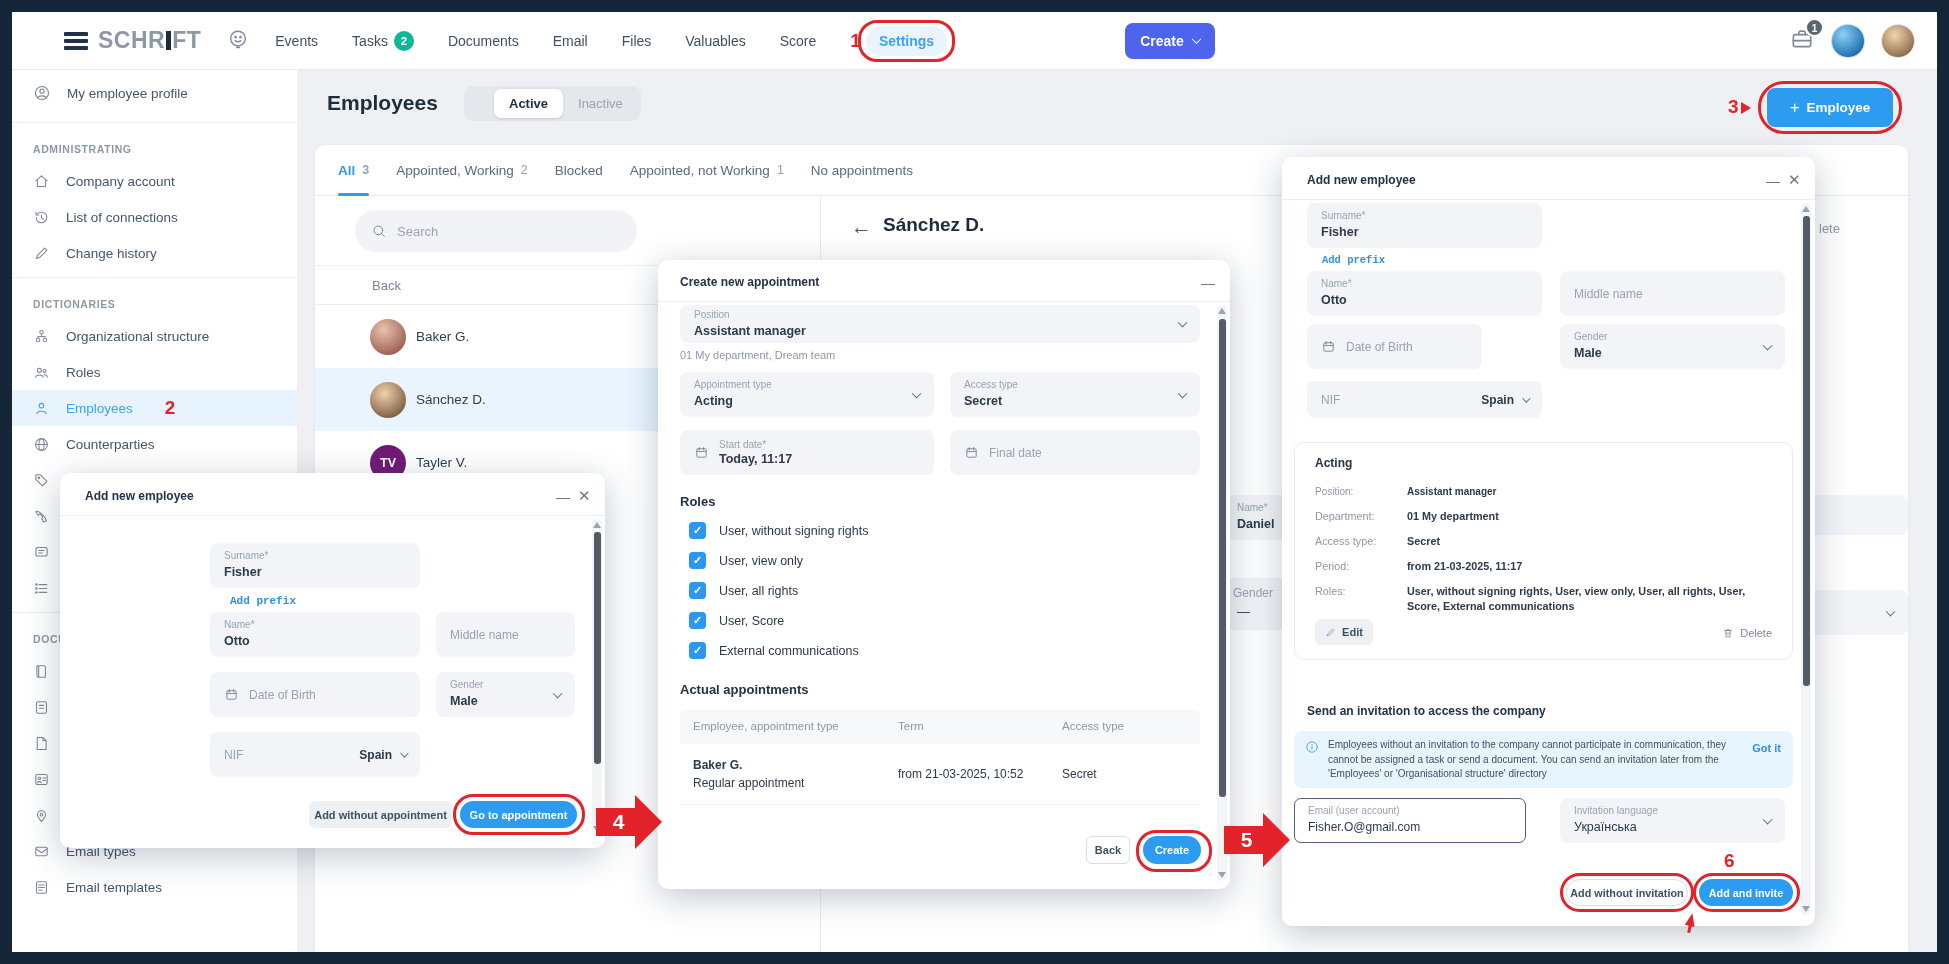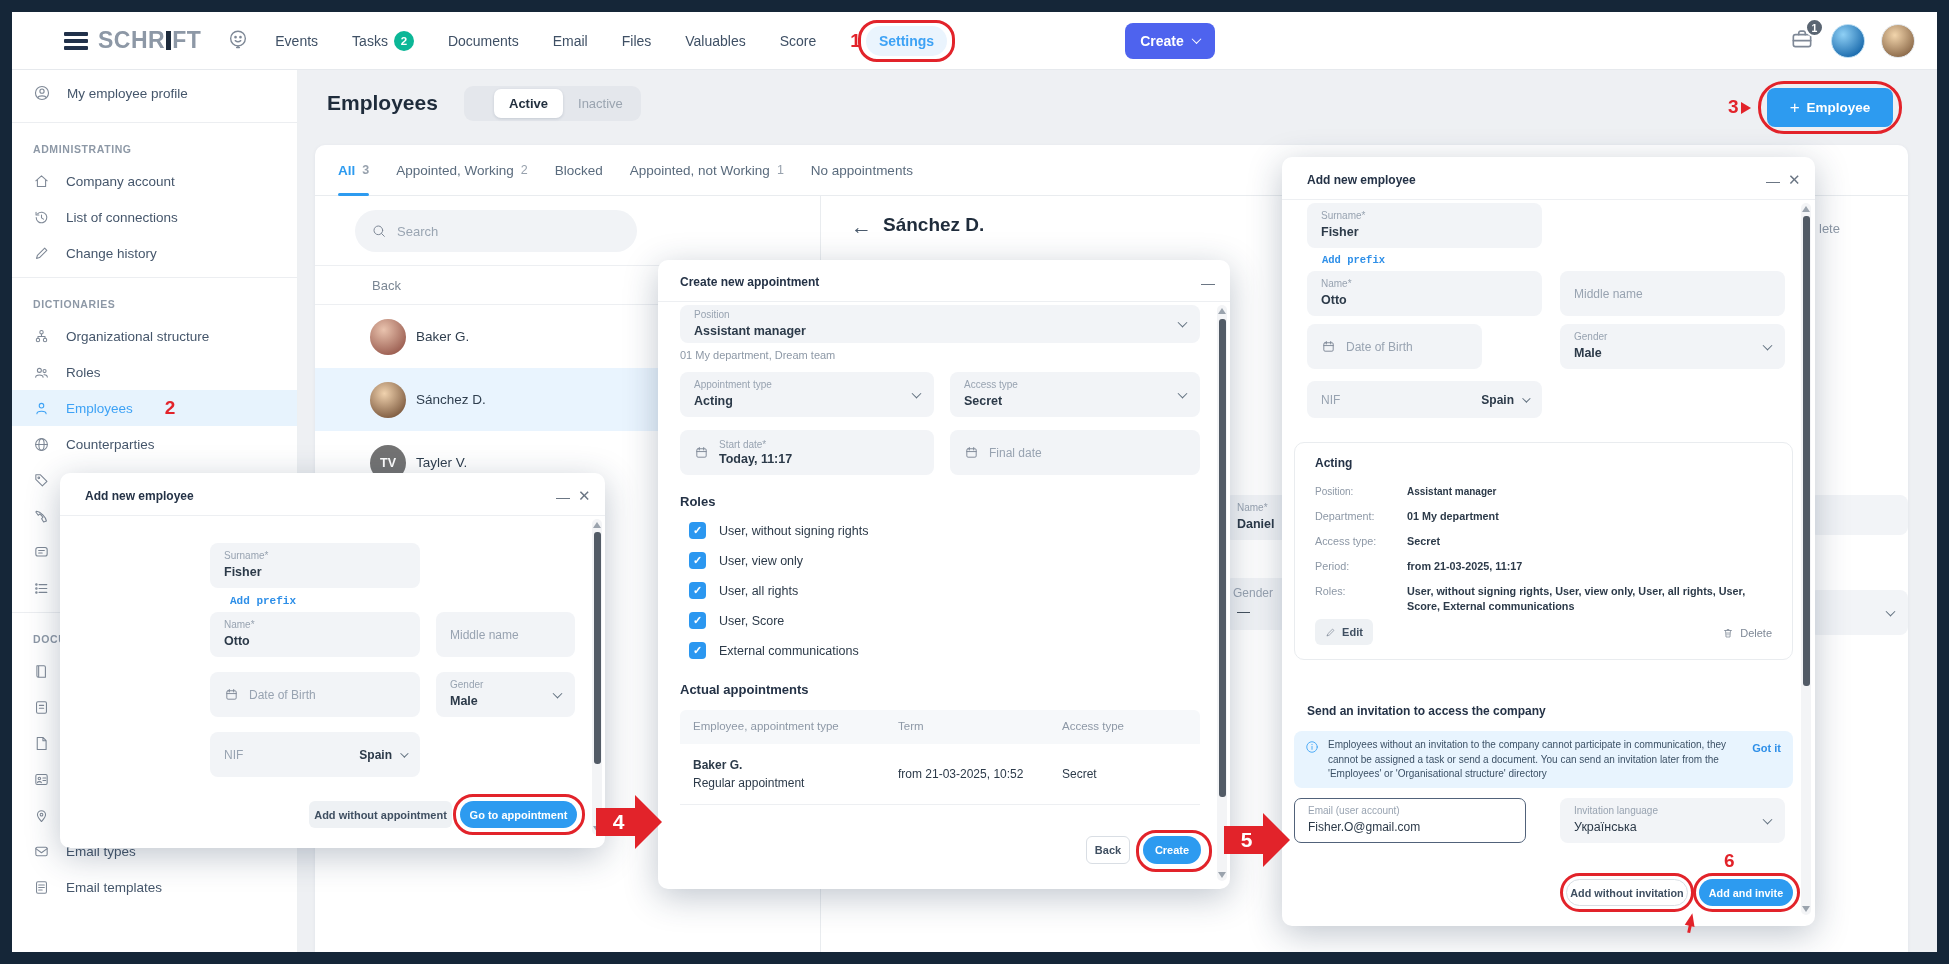--- a/index.html
+++ b/index.html
@@ -348,21 +348,21 @@
           </div>
       <div class="lrow" style="top:160px">
         <span class="pav" style="background:radial-gradient(circle at 38% 30%, #e9c3ae, #9c5f52 78%)"></span>
         <span>Baker G.</span>
       </div>
       <div class="lrow sel" style="top:223px">
         <span class="pav" style="background:radial-gradient(circle at 40% 32%, #f0d2ae, #7d5a3f 80%)"></span>
         <span>Sánchez D.</span>
       </div>
       <div class="lrow" style="top:286px">
-        <span class="pav" style="background:#737373">TV</span>
+        <span class="pav" style="background:#701a75">TV</span>
         <span>Tayler V.</span>
       </div>
 
       <span class="back-arrow">←</span>
       <span class="dtitle">Sánchez D.</span>
       <span style="position:absolute;left:1504px;top:76px;font-size:13px;color:#8d98a6">lete</span>
       <div class="fragment" style="left:909px;top:350px;width:88px;height:45px">
         <span style="position:absolute;left:13px;top:7px;font-size:10px;color:#98a3b1">Name*</span>
         <span style="position:absolute;left:13px;top:22px;font-size:12.5px;font-weight:600;color:#2c3a49">Daniel</span>
       </div>

